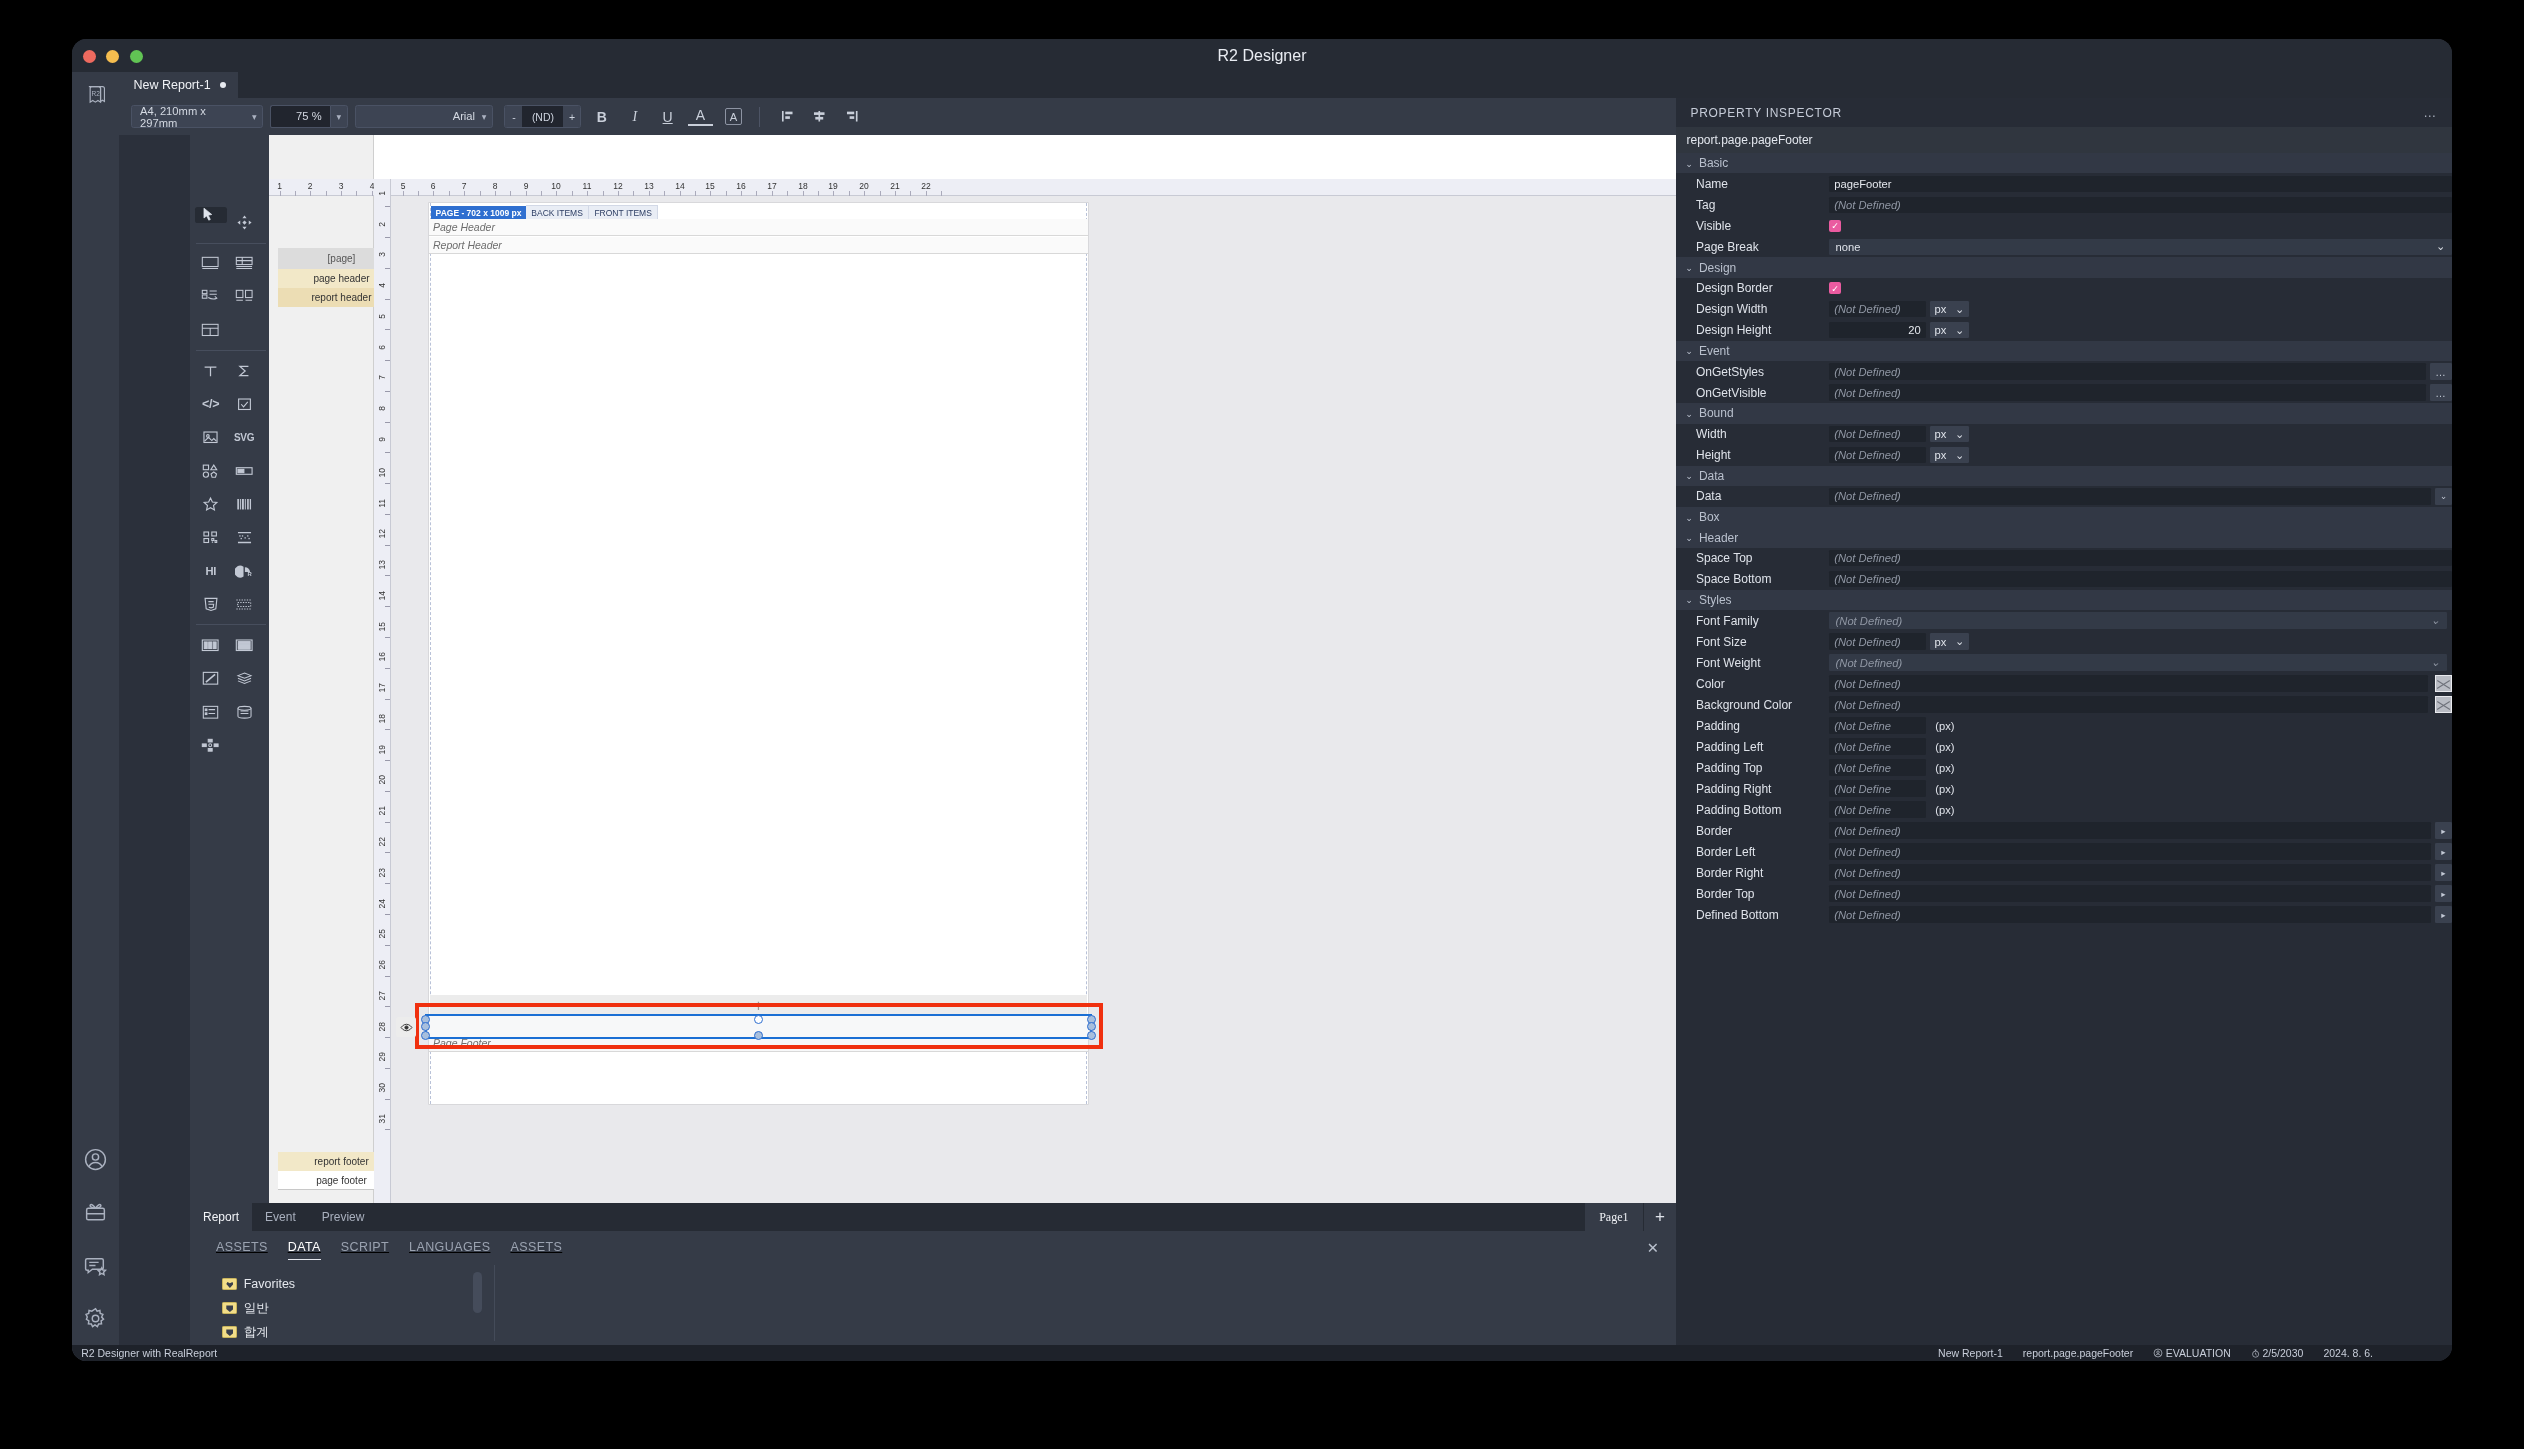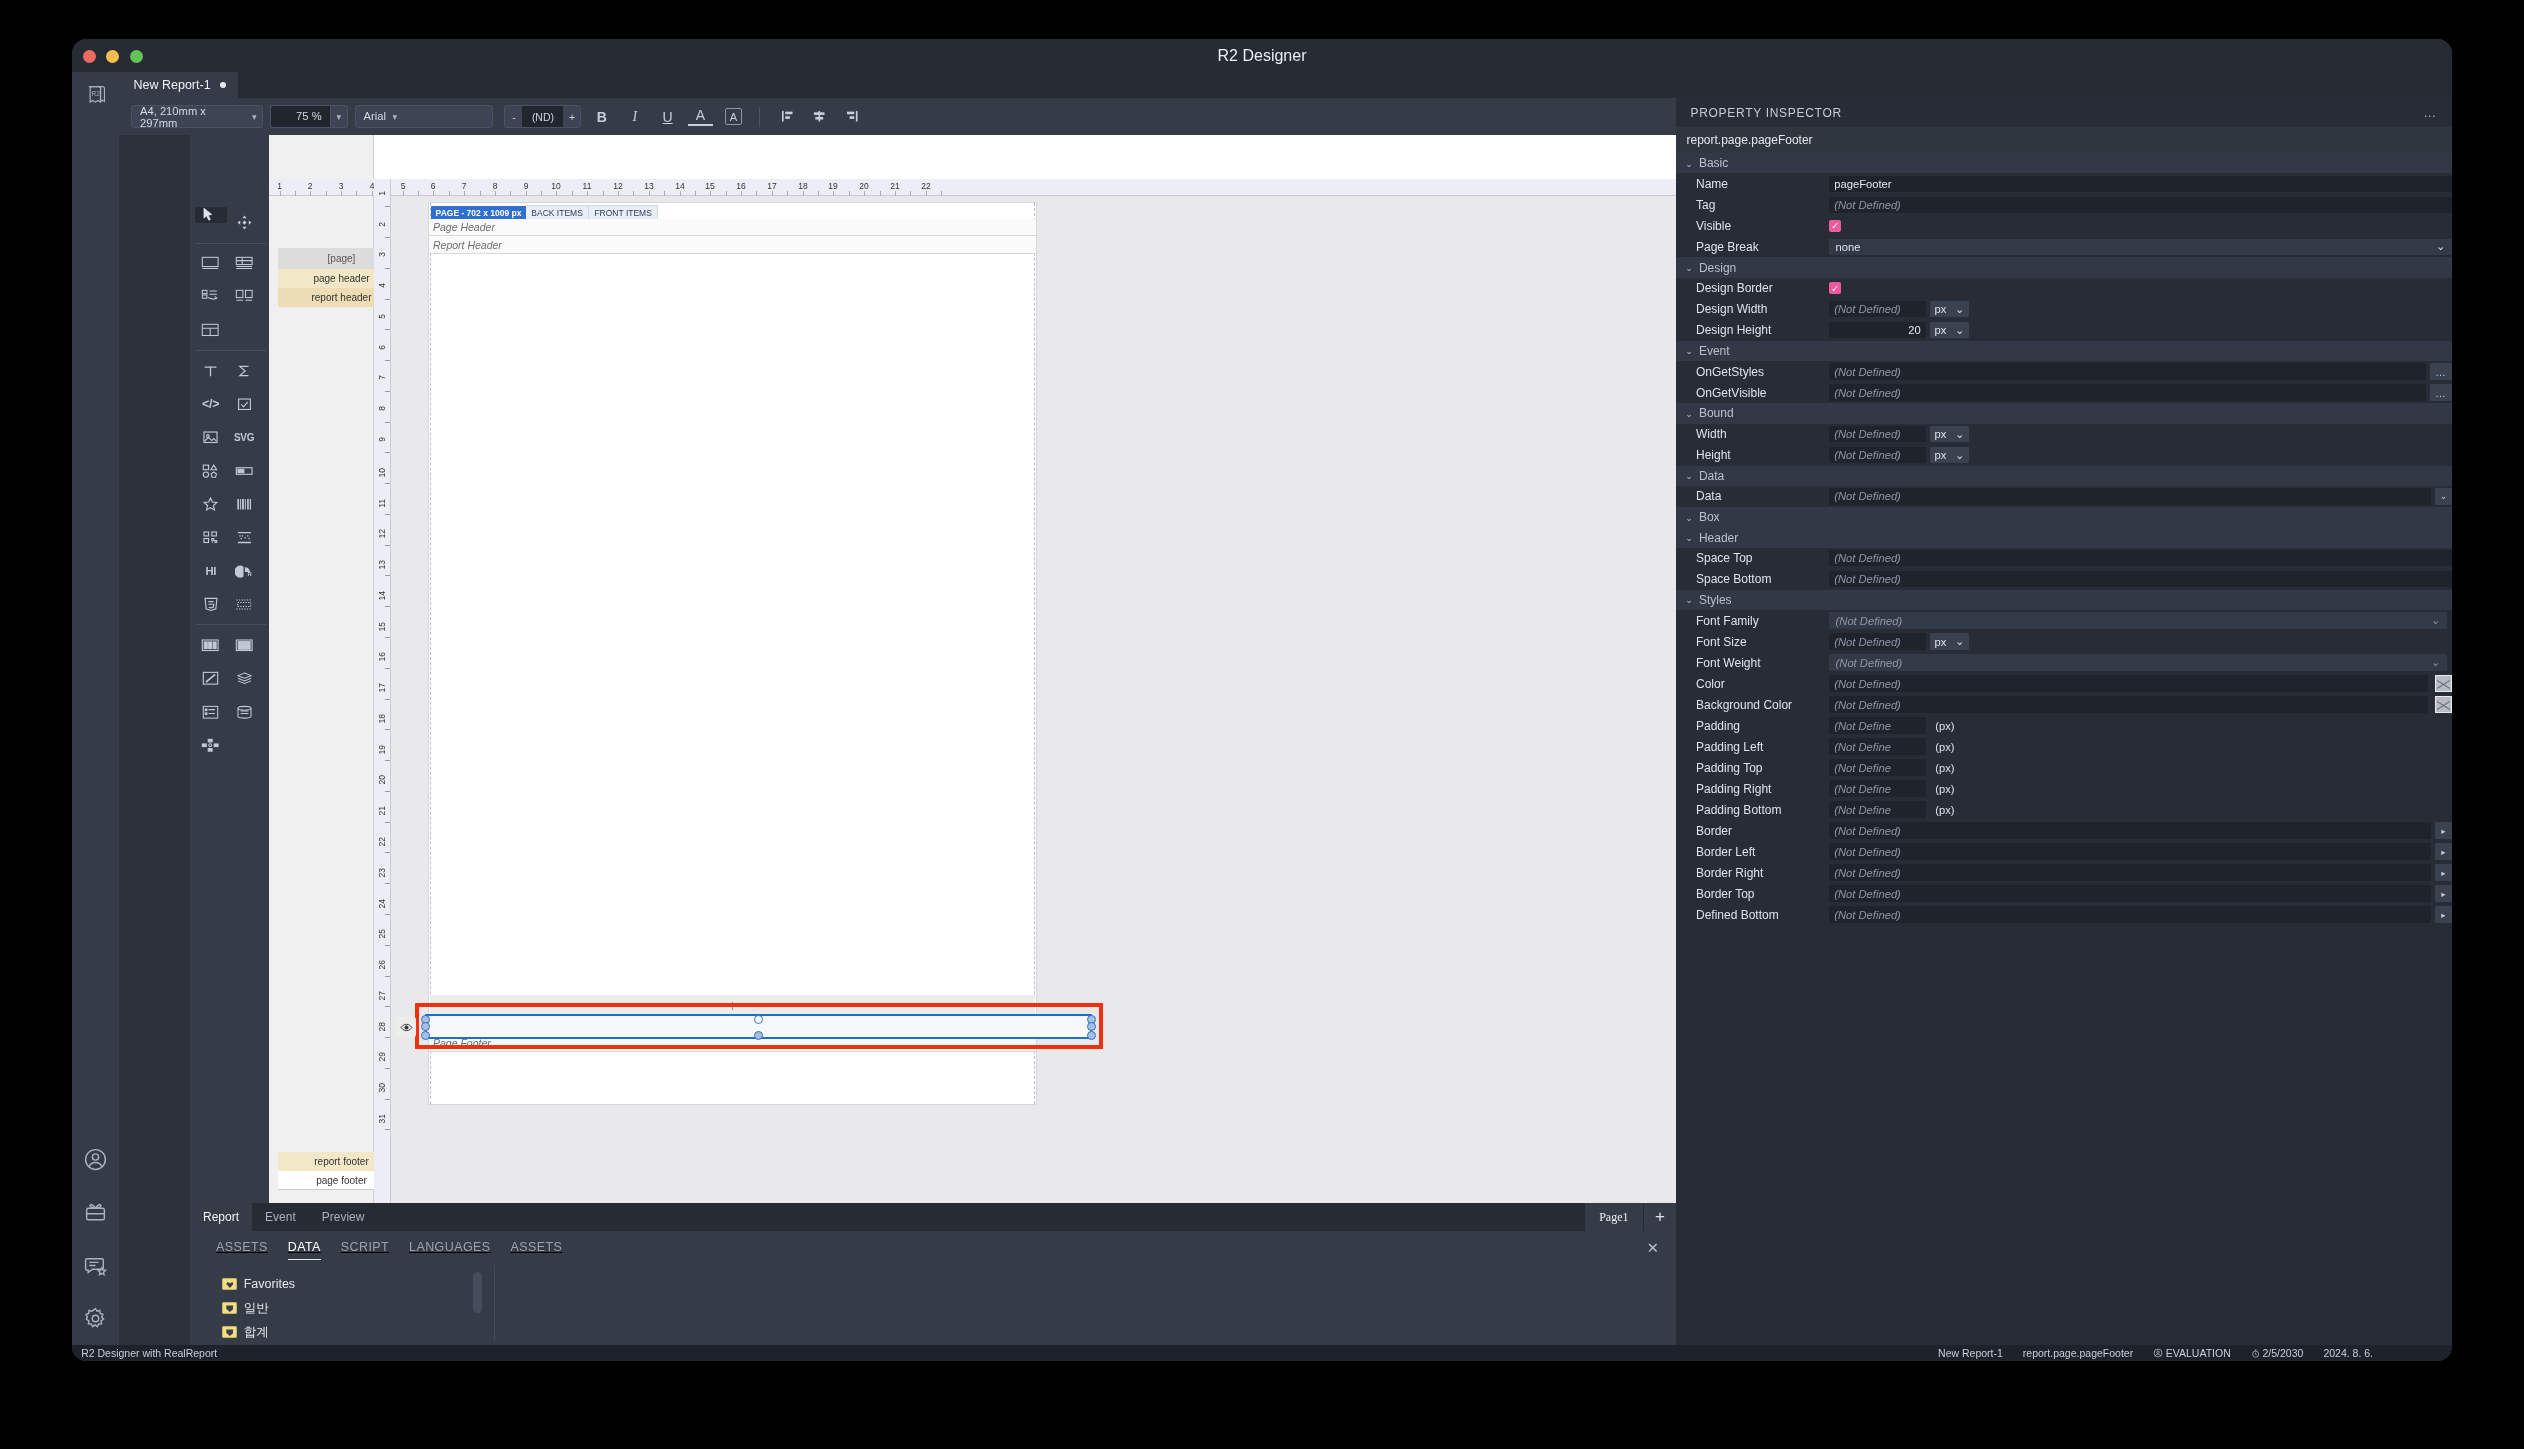--- a/index.html
+++ b/index.html
@@ -35,21 +35,21 @@
   }
   .mod-dot { width:6.6px; height:6.6px; border-radius:50%; background:#e7eaf0; }
   
   .toolbar {
     position:absolute; left:47px; top:59px; right:0; height:37px; background:#353b47;
     display:flex; align-items:center; padding-left:12px; gap:6.6px;
   }
   .tb-select {
     height:22.4px; background:#3d4453; border:0.7px solid #4a5264; border-radius:2.6px;
     color:#d4d9e2; font-size:11.2px; display:flex; align-items:center;
-    padding:0 5.3px 0 8px; justify-content:flex-start; gap:6.6px;
+    padding:0 5.3px 0 8px; justify-content:flex-end; gap:6.6px;
   }
   .tb-select .cv { font-size:9.2px; color:#aab1c0; }
   .tb-zoom { width:60px; background:#21252e; justify-content:flex-end; padding-right:8px;}
   .tb-zoomarr { width:18.4px; background:#3d4453; justify-content:center; padding:0;}
   .tb-font { width:138px; }
   .tb-paper { width:132px; }
   .grp { display:flex; align-items:center; height:22.4px; border:0.7px solid #4a5264; border-radius:2.6px; overflow:hidden; margin-left:5.3px;}
   .grp > div { height:21px; display:flex; align-items:center; justify-content:center; color:#cdd3de; font-size:10.5px; }
   .sz-minus{ width:17px; background:#3d4453; }
   .sz-val{ width:41px; background:#21252e; font-size:10.5px; color:#c3c9d6;}
@@ -612,21 +612,21 @@
         <div class="num" style="top: 873px;">29</div>
         <div class="tk" style="top: 889px;"></div>
         <div class="num" style="top: 904px;">30</div>
         <div class="tk" style="top: 920px;"></div>
         <div class="num" style="top: 935px;">31</div>
         <div class="tk" style="top: 950px;"></div>
       </div>
 
     <div class="gutter">
 
-      <div class="sheet" style="left:38px; top:6.6px; width:607px; height:901px;">
+      <div class="sheet" style="left:38px; top:6.6px; width:659px; height:901px;">
 
         <div class="pagebadges" style="left:2px; top:2px;">
           <div class="pb1">PAGE - 702 x 1009 px</div>
           <div class="pb2">BACK ITEMS</div>
           <div class="pb2">FRONT ITEMS</div>
         </div>
 
         <div class="dashv" style="left:1.3px;"></div>
         <div class="dashv" style="right:1.3px;"></div>
 

